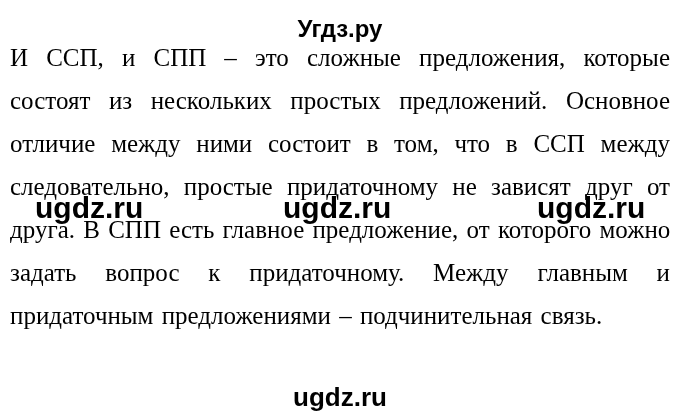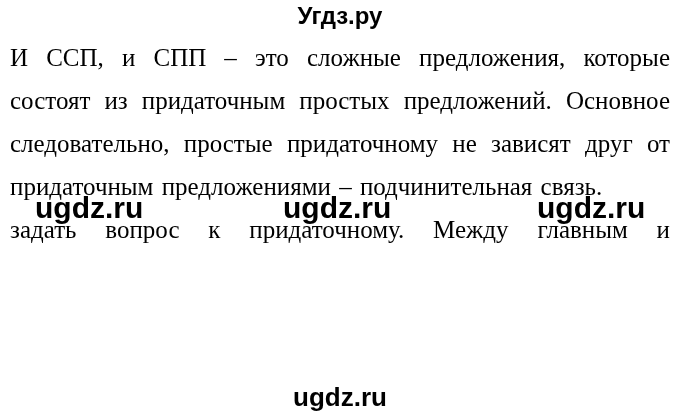--- a/index.html
+++ b/index.html
@@ -10,21 +10,21 @@
     width: 680px;
     height: 417px;
     background: #ffffff;
     position: relative;
     overflow: hidden;
     font-family: "Liberation Serif", serif;
     color: #000000;
   }
   .site-header {
     position: absolute;
-    top: 2px;
+    top: 15px;
     left: 0;
     width: 680px;
     text-align: center;
     font-family: "Liberation Sans", sans-serif;
     font-weight: bold;
     font-size: 24px;
     line-height: 28px;
     color: #000000;
   }
   .doc-body {
@@ -82,24 +82,26 @@
     color: #000000;
   }
 </style>
 </head>
 <body>
 
 <div class="site-header">Угдз.ру</div>
 
 <div class="doc-body">
   <div class="doc-line">И ССП, и СПП – это сложные предложения, которые</div>
-  <div class="doc-line">состоят из придаточным простых предложений. Основное</div>
+  <div class="doc-line">состоят из нескольких простых предложений. Основное</div>
+  <div class="doc-line">отличие между ними состоит в том, что в ССП между</div>
   <div class="doc-line">следовательно, простые придаточному не зависят друг от</div>
+  <div class="doc-line">друга. В СПП есть главное предложение, от которого можно</div>
+  <div class="doc-line">задать вопрос к придаточному. Между главным и</div>
   <div class="doc-line last">придаточным предложениями – подчинительная связь.</div>
-  <div class="doc-line">задать вопрос к придаточному. Между главным и</div>
 </div>
 
 <div class="watermark-layer">
   <span class="watermark wm-1">ugdz.ru</span>
   <span class="watermark wm-2">ugdz.ru</span>
   <span class="watermark wm-3">ugdz.ru</span>
 </div>
 
 <div class="site-footer">ugdz.ru</div>
 

